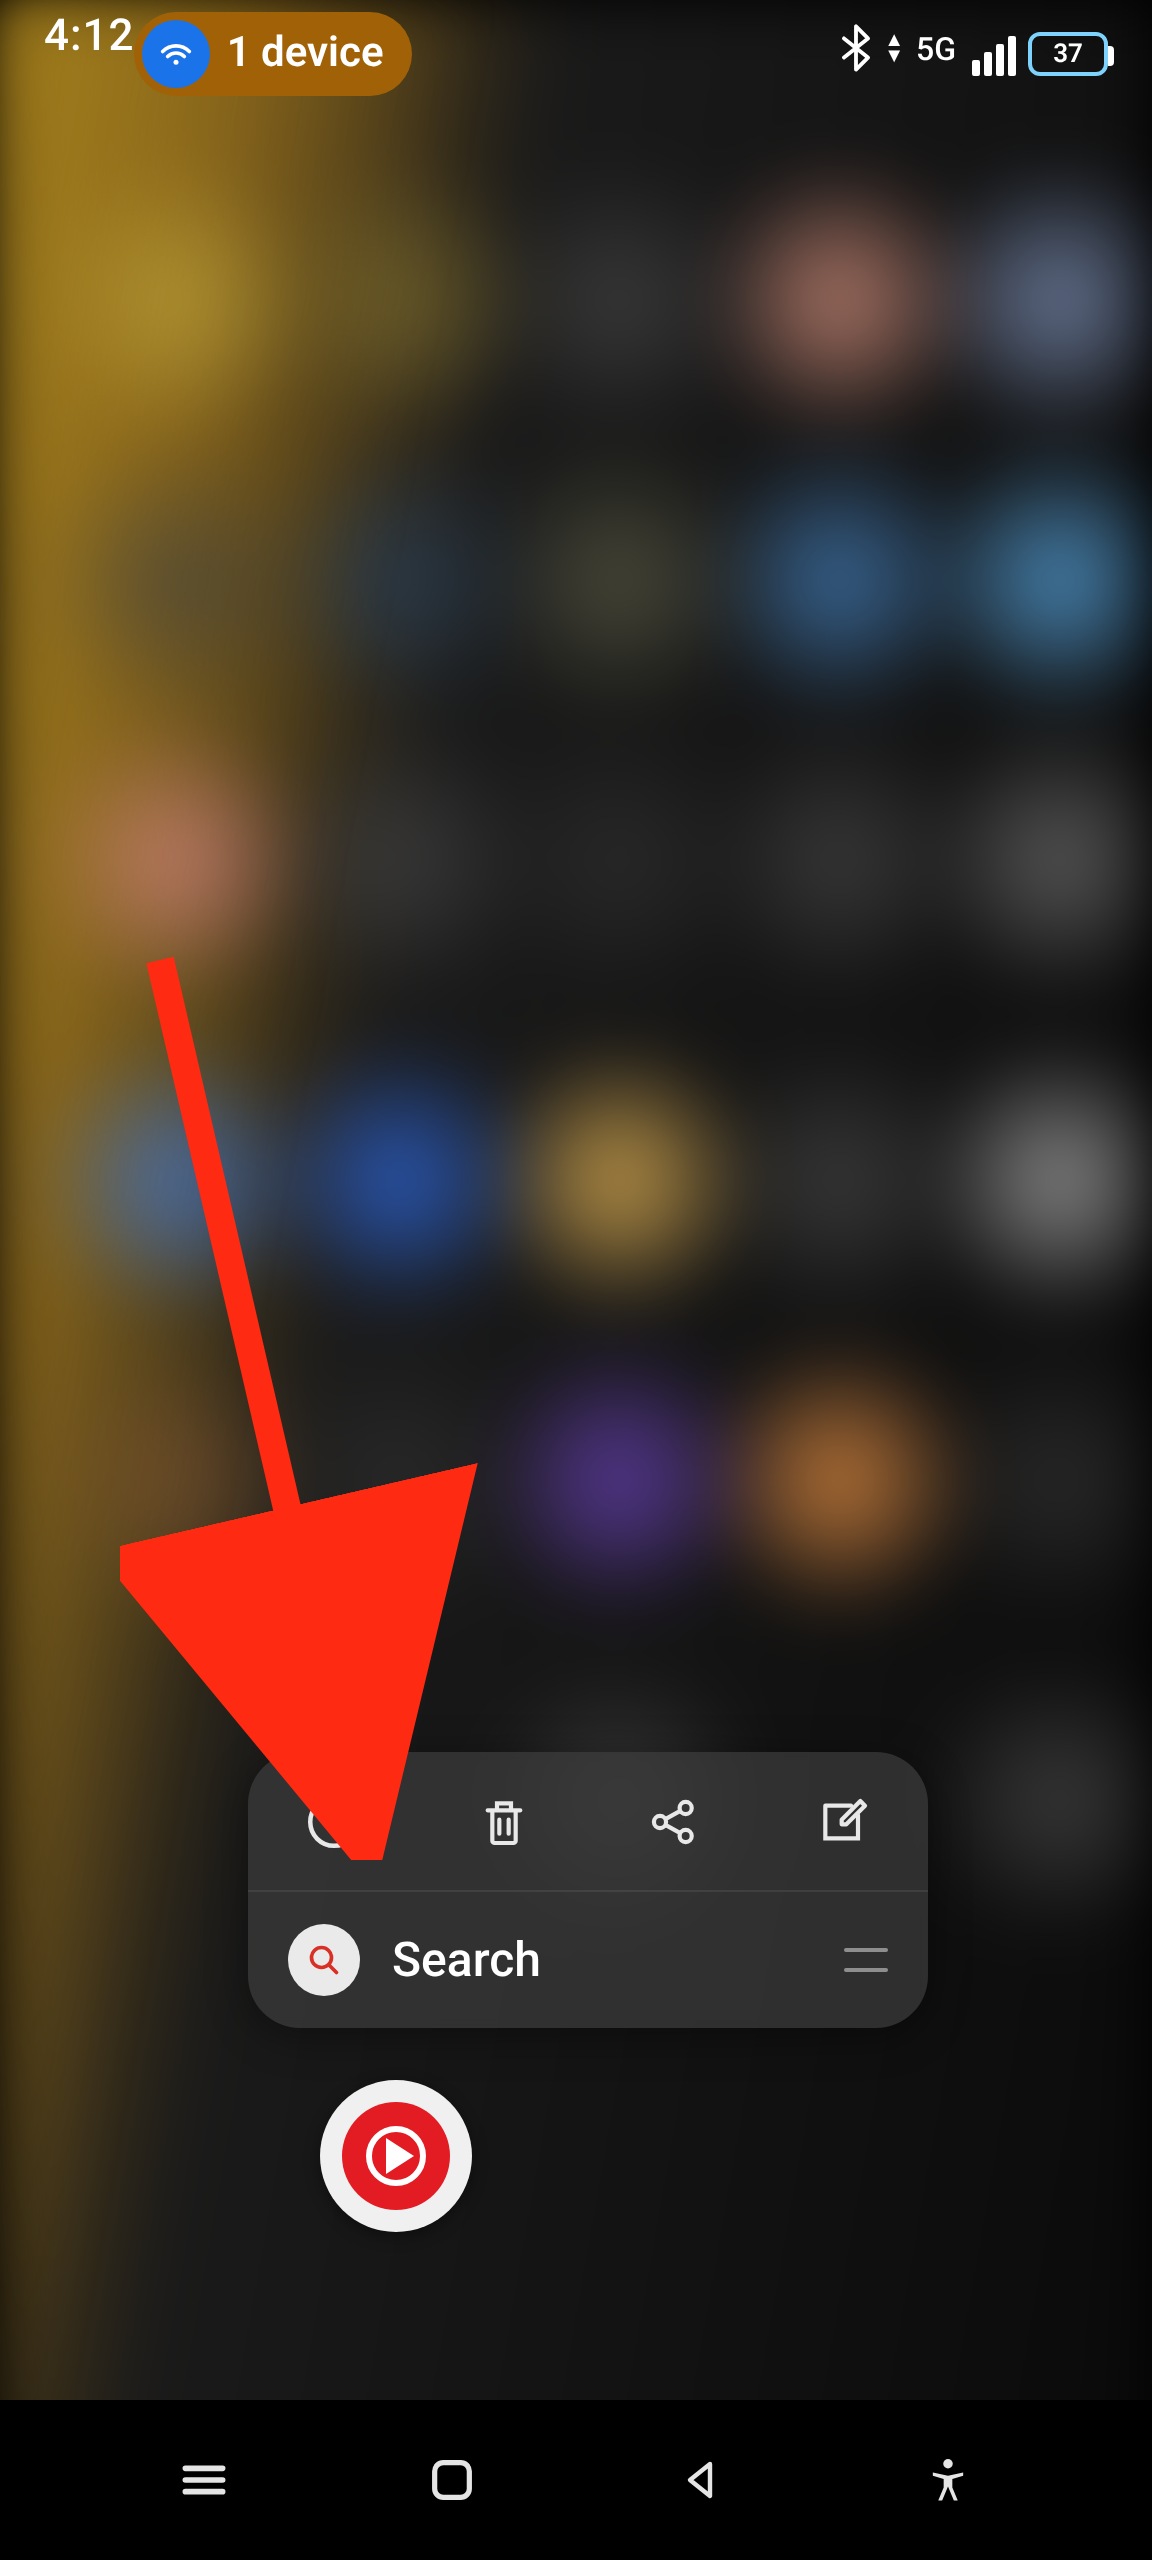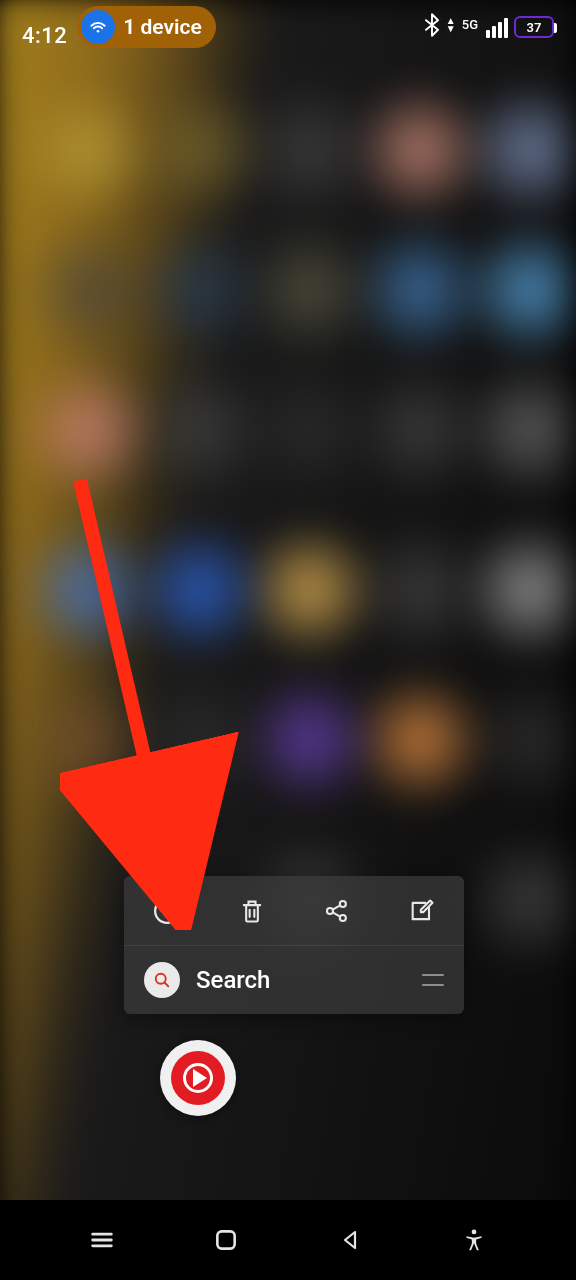--- a/index.html
+++ b/index.html
@@ -51,51 +51,51 @@
     background: linear-gradient(100deg, rgba(170,130,30,0.55) 0%, rgba(170,130,30,0.35) 12%, transparent 30%);
     filter: blur(10px);
   }
 
   
   .statusbar {
     position: absolute; top: 0; left: 0; right: 0; height: 54px;
     display: flex; align-items: center; justify-content: space-between;
     padding: 0 22px; color: #fff; font-size: 22px; font-weight: 500;
   }
-  .status-left { display: flex; align-items: flex-end; gap: 10px; }
+  .status-left { display: flex; align-items: flex-start; }
   .clock { letter-spacing: 0.5px; }
   .device-pill {
     display: flex; align-items: center; gap: 8px;
     background: #a16207; border-radius: 24px; padding: 4px 14px 4px 4px;
     font-size: 21px; font-weight: 600;
   }
   .wifi-badge {
     width: 34px; height: 34px; border-radius: 50%; background: #1a73e8;
     display: flex; align-items: center; justify-content: center;
   }
   .status-right { display: flex; align-items: center; gap: 6px; }
   .battery-box {
-    width: 40px; height: 22px; border: 2px solid #6d28d9; border-radius: 6px;
+    width: 40px; height: 22px; border: 2px solid #7dd3fc; border-radius: 6px;
     position: relative; display:flex; align-items:center; justify-content:center;
     font-size: 13px; font-weight:600;
   }
   .battery-box::after{
     content:""; position:absolute; right:-5px; top:5px; width:3px; height:10px;
     background:#fff; border-radius:0 2px 2px 0;
   }
   .sig-wrap{ display:flex; align-items:flex-end; gap:2px; height:22px;}
   .sig-bar{ width:4px; background:#fff; border-radius:1px;}
   .s1{height:8px}.s2{height:12px}.s3{height:16px}.s4{height:20px}
-  .net-label{ font-size:13px; position:relative; top:-3px; margin-right:2px;}
+  .net-label{ font-size:16px; position:relative; top:-3px; margin-right:2px;}
   .up-down{ font-size:10px; line-height:8px; position:relative; top:-2px;}
 
   
   .popup {
     position: absolute; left: 124px; top: 876px; width: 340px;
-    border-radius: 6px; overflow: hidden;
+    border-radius: 26px; overflow: hidden;
     background: rgba(60,60,60,0.72);
     backdrop-filter: blur(2px);
     box-shadow: 0 4px 20px rgba(0,0,0,0.4);
   }
   .popup-actions {
     display: flex; justify-content: space-around; align-items: center;
     height: 70px; border-bottom: 1px solid rgba(255,255,255,0.08);
   }
   .action-btn {
     width: 60px; height: 60px; display:flex; align-items:center; justify-content:center;

